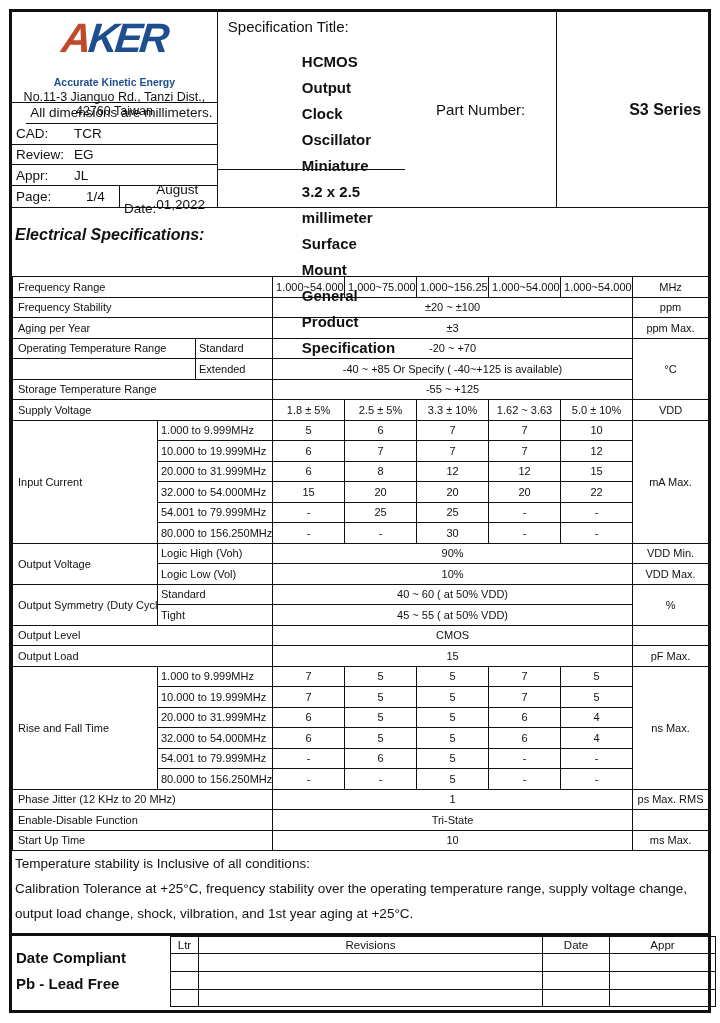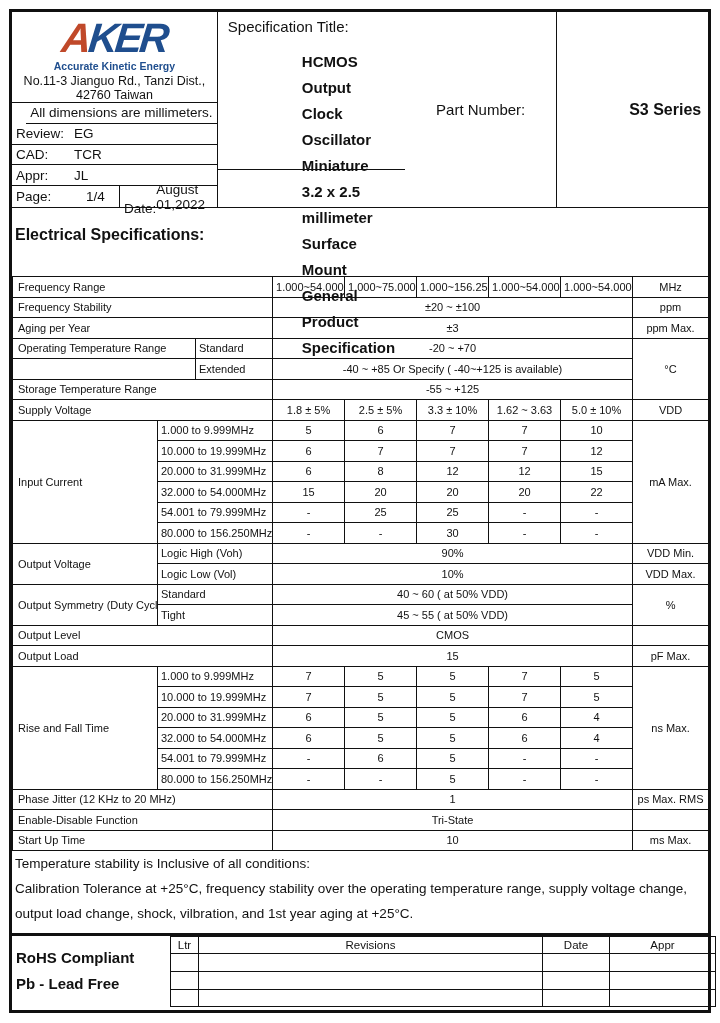--- a/index.html
+++ b/index.html
@@ -10,21 +10,21 @@
 
   
   .header { position:absolute; left:0; top:0; width:696px; height:196px;
     display:flex; border-bottom:1px solid #111; }
   .box-left { width:253px; border-right:1px solid #111; display:flex; flex-direction:column; }
   .logo-area { height:91px; border-bottom:1px solid #111; text-align:center; padding-top:5px; }
   .logo-text { font-size:41px; font-weight:bold; font-style:italic; line-height:1.05;
     letter-spacing:-3px; transform:skewX(-6deg); display:inline-block; }
   .logo-a { color:var(--logo_orange); }
   .logo-ker { color:var(--logo_blue); }
-  .tagline { color:var(--logo_blue); font-weight:bold; font-size:10.5px; margin-top:0px; }
+  .tagline { color:var(--logo_blue); font-weight:bold; font-size:10.5px; margin-top:16px; }
   .address { font-size:12.5px; margin-top:2px; }
   .dims-row { height:21px; border-bottom:1px solid #111; text-align:center;
     font-size:13.5px; padding-top:2px;margin-left:14px; }
   .info-row { height:21px; border-bottom:1px solid #111; display:flex; font-size:13.5px; align-items:center; }
   .info-row:last-child { border-bottom:none; }
   .info-label { width:62px; padding-left:4px; }
   .page-val { width:45px; padding-left:12px; }
   .date-cell { flex:1; border-left:1px solid #111; height:100%; display:flex; align-items:center; }
   .date-label { padding-left:4px; width:48px;margin-top:24px; }
 
@@ -32,21 +32,21 @@
   .spec-title-area { height:158px; border-bottom:1px solid #111; padding:6px 10px; font-size:15px; }
   .title-lines { margin:14px 0 0 74px; font-weight:bold; font-size:15px; line-height:26px; }
   .part-row { flex:1; display:flex; align-items:stretch; font-size:15px; }
   .part-label-cell { width:152px; border-right:1px solid #111; display:flex;
     align-items:center; justify-content:center; }
   .part-value-cell { width:217px; border-right:1px solid #111; display:flex;
     align-items:center; justify-content:center; font-weight:bold; font-size:16px; }
   .part-empty { flex:1; }
 
   
-  .section-heading { position:absolute; left:3px; top:214px; font-size:16px; font-weight:bold; }
+  .section-heading { position:absolute; left:3px; top:214px; font-size:16px; font-weight:bold;font-style:italic; }
 
   
   table { border-collapse:collapse; table-layout:fixed; }
   .spec { position:absolute; left:0px; top:248px; width:696px;margin-top:16px; }
   .spec tr { height:20.5px; }
   .spec td { border:1px solid #111; font-size:11px; text-align:center;
     vertical-align:middle; padding:0 3px; overflow:hidden; white-space:nowrap; }
   .spec td.lbl { text-align:left; padding-left:5px; }
   .spec td.sub { text-align:left; padding-right:5px; }
 
@@ -67,26 +67,26 @@
 
   <div class="header">
     <div class="box-left">
       <div class="logo-area">
         <div class="logo-text"><span class="logo-a">A</span><span class="logo-ker">KER</span></div>
         <div class="tagline">Accurate Kinetic Energy</div>
         <div class="address">No.11-3 Jianguo Rd., Tanzi Dist., 42760 Taiwan</div>
       </div>
       <div class="dims-row">All dimensions are millimeters.</div>
       <div class="info-row">
+        <span class="info-label">CAD:</span>
+        <span>TCR</span>
+      </div>
+      <div class="info-row">
         <span class="info-label">Review:</span>
         <span>EG</span>
-      </div>
-      <div class="info-row">
-        <span class="info-label">CAD:</span>
-        <span>TCR</span>
       </div>
       <div class="info-row">
         <span class="info-label">Appr:</span>
         <span>JL</span>
       </div>
       <div class="info-row">
         <span class="info-label">Page:</span>
         <span class="page-val">1/4</span>
         <span class="date-cell">
           <span class="date-label">Date:</span>
@@ -321,21 +321,21 @@
   </table>
 
   <div class="notes">
     <div>Temperature stability is Inclusive of all conditions:</div>
     <div>Calibration Tolerance at +25°C, frequency stability over the operating temperature range, supply voltage change,</div>
     <div>output load change, shock, vilbration, and 1st year aging at +25°C.</div>
   </div>
 
   <div class="footer-rule"></div>
   <div class="rohs">
-    <div>RoHS Compliant</div>
+    <div>Date Compliant</div>
     <div>Pb - Lead Free</div>
   </div>
   <table class="rev">
     <colgroup>
       <col style="width:28px">
         <col style="width:344px">
         <col style="width:67px">
         <col style="width:106px">
     </colgroup>
     <tbody>

